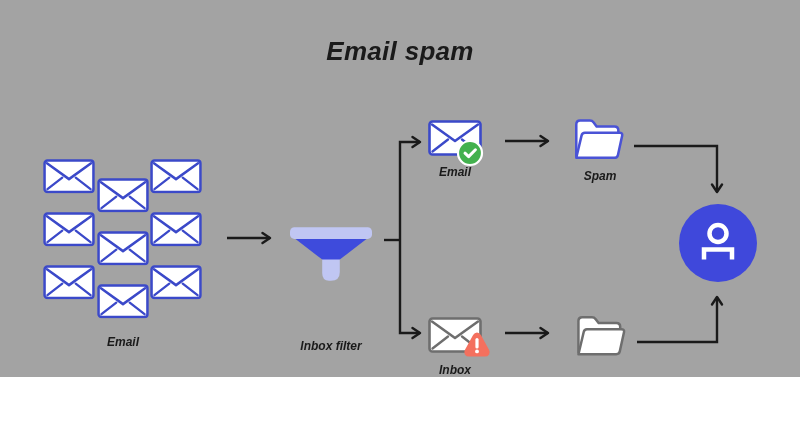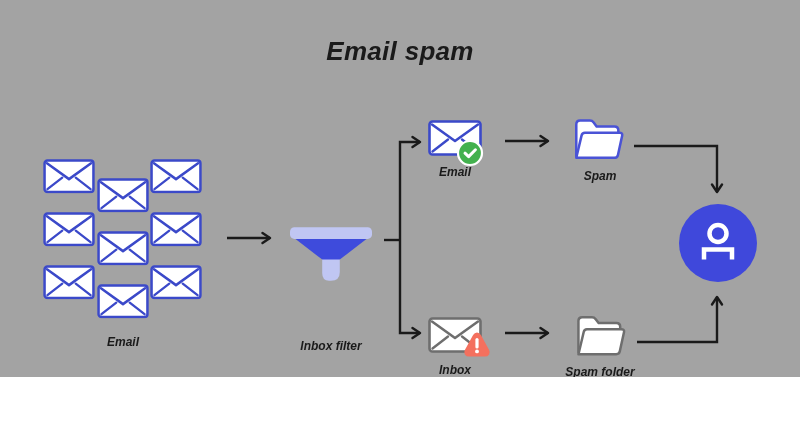--- a/index.html
+++ b/index.html
@@ -103,21 +103,20 @@
   <svg class="abs" style="left:462px;top:330px" width="30" height="29" viewBox="0 0 30 29">
     <path d="M15,2.5 Q17.5,2.5 18.9,5 L27,19.8 Q28.4,22.3 27.1,24.4 Q25.8,26.6 22.9,26.6 L7.1,26.6 Q4.2,26.6 2.9,24.4 Q1.6,22.3 3,19.8 L11.1,5 Q12.5,2.5 15,2.5 Z" fill="var(--salmon)"></path>
     <path d="M15,9.5 L15,17" stroke="#fff" stroke-width="3.2" stroke-linecap="round"></path>
     <circle cx="15" cy="21.4" r="1.9" fill="#fff"></circle>
   </svg>
   <div class="label" style="left:455px;top:364px">Inbox</div>
 
   <svg class="abs folder-gray" style="left:572px;top:311px" width="58" height="48">
       <use href="#sym-folder"></use>
     </svg>
-  <div class="label narrow" style="left:600px;top:366px">Spam folder</div>
 
   <svg class="abs" style="left:678px;top:203px" width="80" height="80" viewBox="0 0 80 80">
     <circle cx="40" cy="40" r="39" fill="var(--user-blue)"></circle>
     <circle cx="40" cy="30.5" r="8.5" fill="none" stroke="#fff" stroke-width="4.5"></circle>
     <path d="M26,56.5 V46.5 H54 V56.5" fill="none" stroke="#fff" stroke-width="4.5"></path>
   </svg>
 
   <svg id="connectors" width="800" height="431" viewBox="0 0 800 431">
     <defs>
       <marker id="arw" markerUnits="userSpaceOnUse" markerWidth="13" markerHeight="15" refX="9.5" refY="7" orient="auto">

